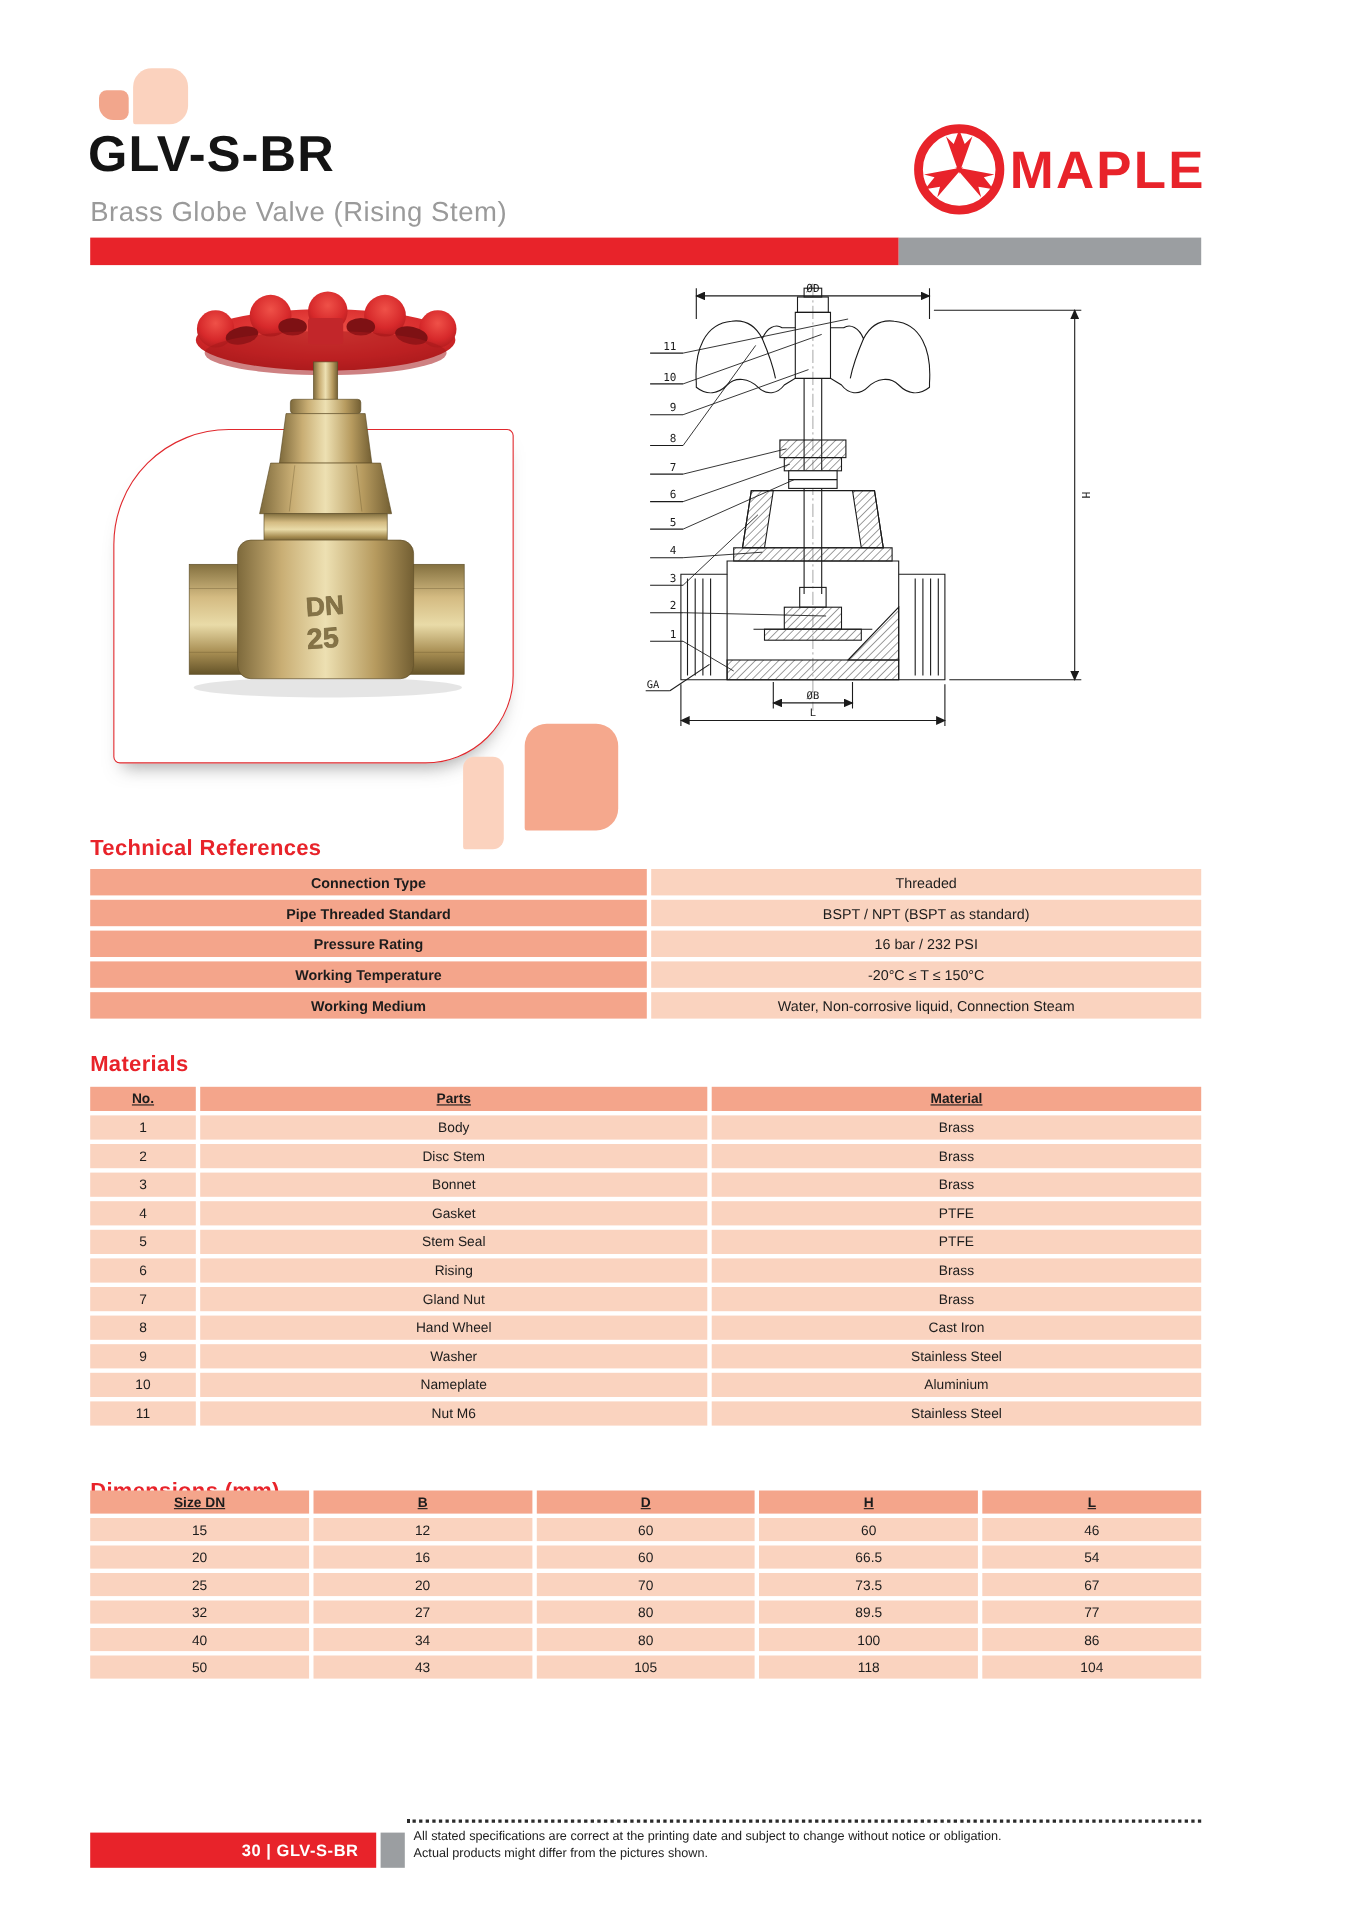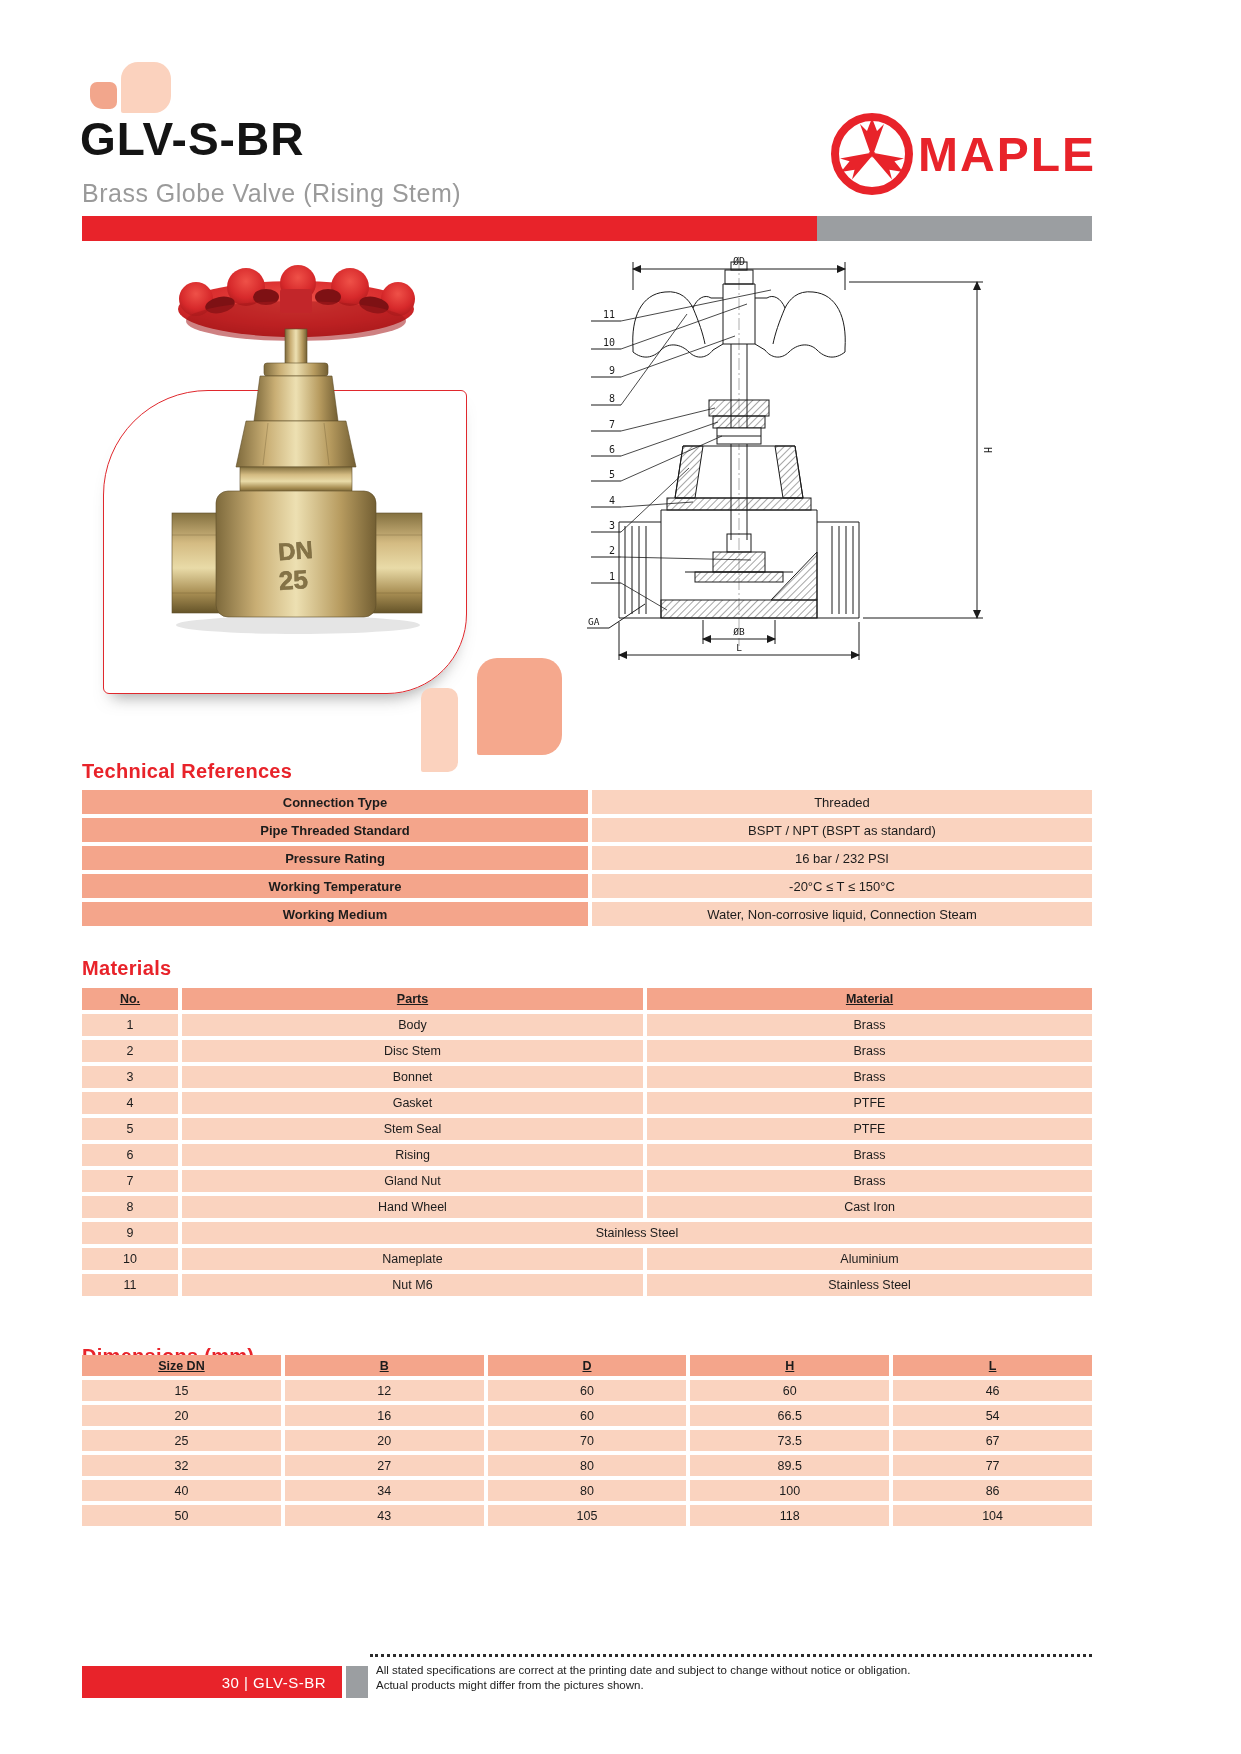--- a/index.html
+++ b/index.html
@@ -52,21 +52,21 @@
   .tbl-materials .c-no{width:96px;margin-right:4px;}
   .tbl-materials .c-parts{width:461px;margin-right:4px;}
   .tbl-materials .c-material{flex:1;}
   .tbl-dimensions .cell{height:21px;font-size:12.5px;flex:1;margin-right:4px;}
   .tbl-dimensions .cell:last-child{margin-right:0;}
 
   
   .foot-dotline{left:370px;top:1654px;width:722px;height:0;border-top:3px dotted #2b2b2b;}
   .foot-red{left:82px;top:1666px;width:260px;height:32px;background:#E8232A;color:#fff;
             display:flex;align-items:center;justify-content:flex-end;padding-right:16px;
-            box-sizing:border-box;font-size:15px;font-weight:400;letter-spacing:.5px;}
+            box-sizing:border-box;font-size:15px;font-weight:700;letter-spacing:.5px;}
   .foot-gray{left:346px;top:1666px;width:22px;height:32px;background:#9B9EA1;}
   .foot-disclaimer{left:376px;top:1663px;font-size:11.5px;color:#222;line-height:15px;}
 </style>
 </head>
 <body>
 
 <div class="page">
 
   <div class="deco deco-sm-top"></div>
   <div class="deco deco-lg-top"></div>
@@ -344,20 +344,21 @@
         <div class="cell c-parts">Gland Nut</div>
         <div class="cell c-material">Brass</div>
       </div>
       <div class="t-row">
         <div class="cell c-no">8</div>
         <div class="cell c-parts">Hand Wheel</div>
         <div class="cell c-material">Cast Iron</div>
       </div>
       <div class="t-row">
         <div class="cell c-no">9</div>
+        <div class="cell c-parts">Washer</div>
         <div class="cell c-material">Stainless Steel</div>
       </div>
       <div class="t-row">
         <div class="cell c-no">10</div>
         <div class="cell c-parts">Nameplate</div>
         <div class="cell c-material">Aluminium</div>
       </div>
       <div class="t-row">
         <div class="cell c-no">11</div>
         <div class="cell c-parts">Nut M6</div>

